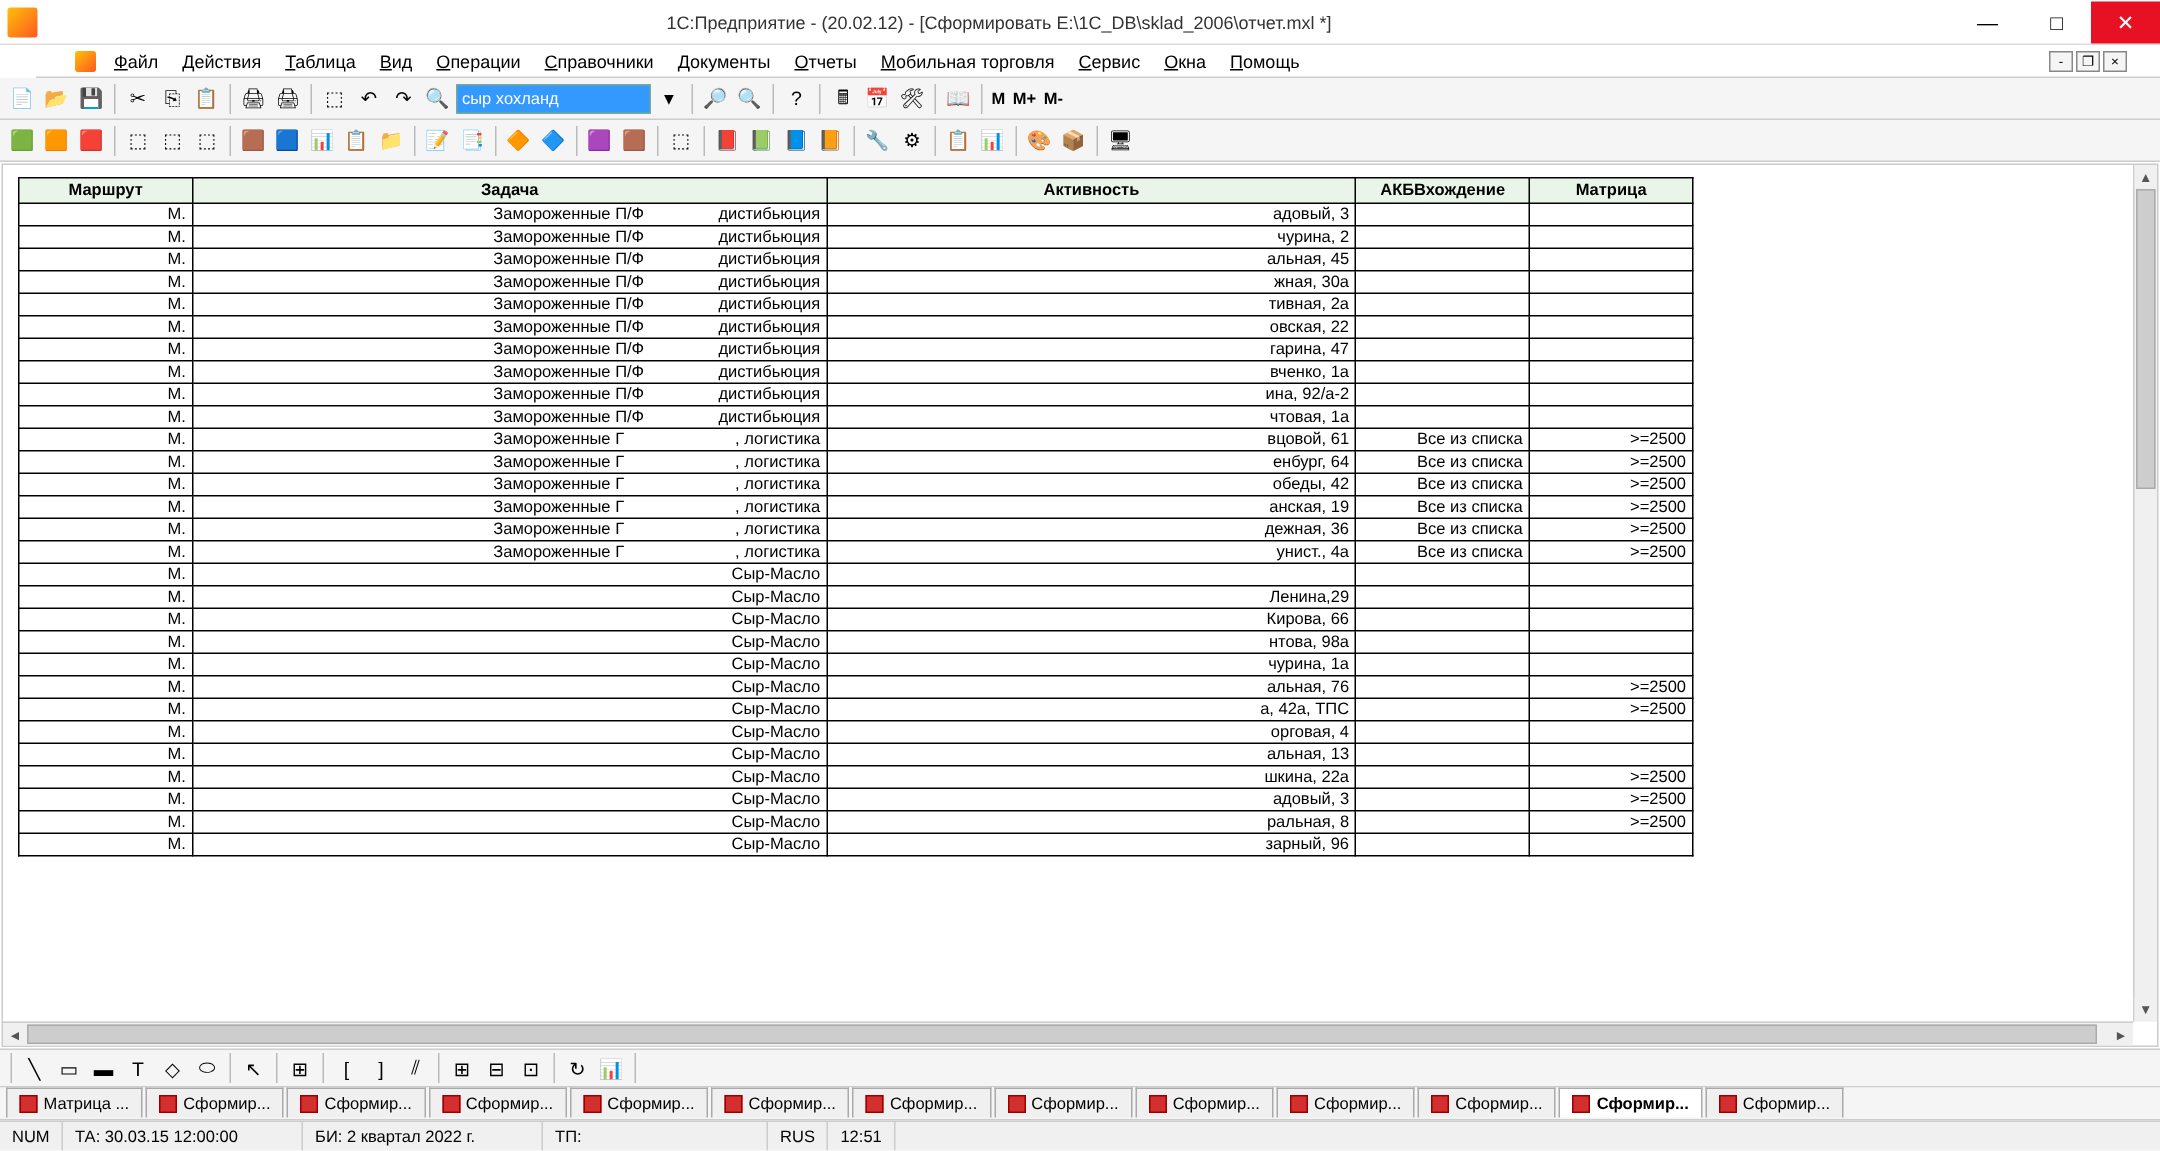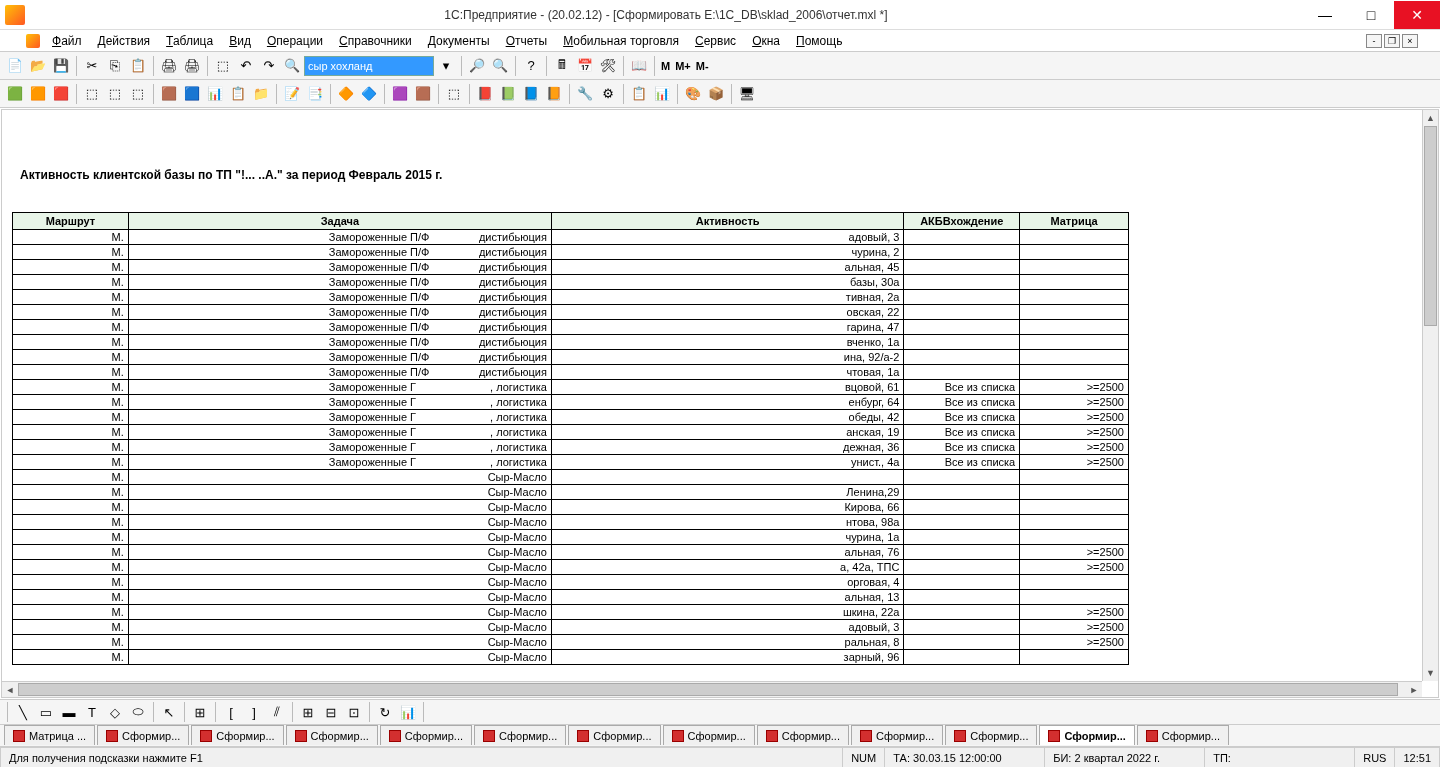--- a/index.html
+++ b/index.html
@@ -9,21 +9,21 @@
 
 
 .titlebar { height: 30px; background: #fff; display: flex; align-items: center; border-bottom: 1px solid #ddd; }
 .titlebar-icon { width: 20px; height: 20px; margin: 0 5px; background: linear-gradient(135deg,#ffc107,#ff5722); border-radius: 2px; }
 .titlebar-title { flex: 1; text-align: center; font-size: 12px; color: #333; }
 .win-btns { display: flex; }
 .win-btn { width: 46px; height: 28px; display: flex; align-items: center; justify-content: center; font-size: 14px; cursor: pointer; }
 .win-btn.close { background: #e81123; color: #fff; }
 
 
-.menubar { height: 22px; background: #fff; display: flex; align-items: center; padding: 0 22px; border-bottom: 1px solid #ccc; }
+.menubar { height: 22px; background: #fff; display: flex; align-items: center; padding: 0 22px; border-bottom: 1px solid #ccc; margin-left: 24px; }
 .menubar .spacer { flex: 1; }
 .menu-item { padding: 3px 8px; cursor: pointer; font-size: 12px; }
 .menu-item .u { text-decoration: underline; }
 .mdi-btns { display: flex; gap: 2px; }
 .mdi-btn { width: 16px; height: 14px; border: 1px solid #888; background: #f5f5f5; font-size: 9px; display: flex; align-items: center; justify-content: center; cursor: pointer; }
 
 
 .toolbar { height: 28px; background: #f5f5f5; border-bottom: 1px solid #ccc; display: flex; align-items: center; padding: 0 4px; gap: 1px; }
 .tb-btn { width: 22px; height: 22px; border: 1px solid transparent; display: flex; align-items: center; justify-content: center; cursor: pointer; font-size: 13px; background: #f5f5f5; }
 .tb-sep { width: 1px; height: 20px; background: #bbb; margin: 0 3px; }
@@ -169,21 +169,20 @@
     <div class="tb-sep"></div>
     <div class="tb-btn">🎨</div>
     <div class="tb-btn">📦</div>
     <div class="tb-sep"></div>
     <div class="tb-btn">🖥</div>
   </div>
 
   <div class="content">
     <div class="doc-viewport">
       <div class="doc-inner">
-        <div class="report-title">Активность клиентской базы  по ТП "!...      ..А." за период Февраль 2015 г.</div>
         <table class="report">
           <colgroup>
             <col class="col-route">
               <col class="col-task">
               <col class="col-agent">
               <col class="col-akb1">
               <col class="col-akb2">
           </colgroup>
           <thead>
             <tr>
@@ -224,21 +223,21 @@
                 <td>альная, 45</td>
                 <td></td>
                 <td></td>
               </tr>
               <tr>
                 <td>М.</td>
                 <td style="position:relative">
                   <span style="position:absolute;left:200px">Замороженные П/Ф</span>
                   <span style="float:right">дистибьюция</span>
                 </td>
-                <td>базы, 30а</td>
+                <td>жная, 30а</td>
                 <td></td>
                 <td></td>
               </tr>
               <tr>
                 <td>М.</td>
                 <td style="position:relative">
                   <span style="position:absolute;left:200px">Замороженные П/Ф</span>
                   <span style="float:right">дистибьюция</span>
                 </td>
                 <td>тивная, 2а</td>
@@ -576,21 +575,20 @@
         <span class="tab-icon"></span>
         <span>Сформир...</span>
       </div>
       <div class="tab">
         <span class="tab-icon"></span>
         <span>Сформир...</span>
       </div>
     </div>
 
   <div class="statusbar">
-    <div class="status-cell grow">Для получения подсказки нажмите F1</div>
     <div class="status-cell">NUM</div>
     <div class="status-cell" style="width:160px">ТА: 30.03.15  12:00:00</div>
     <div class="status-cell" style="width:160px">БИ: 2 квартал 2022 г.</div>
     <div class="status-cell" style="width:150px">ТП:</div>
     <div class="status-cell">RUS</div>
     <div class="status-cell">12:51</div>
   </div>
 
 </div>
 

